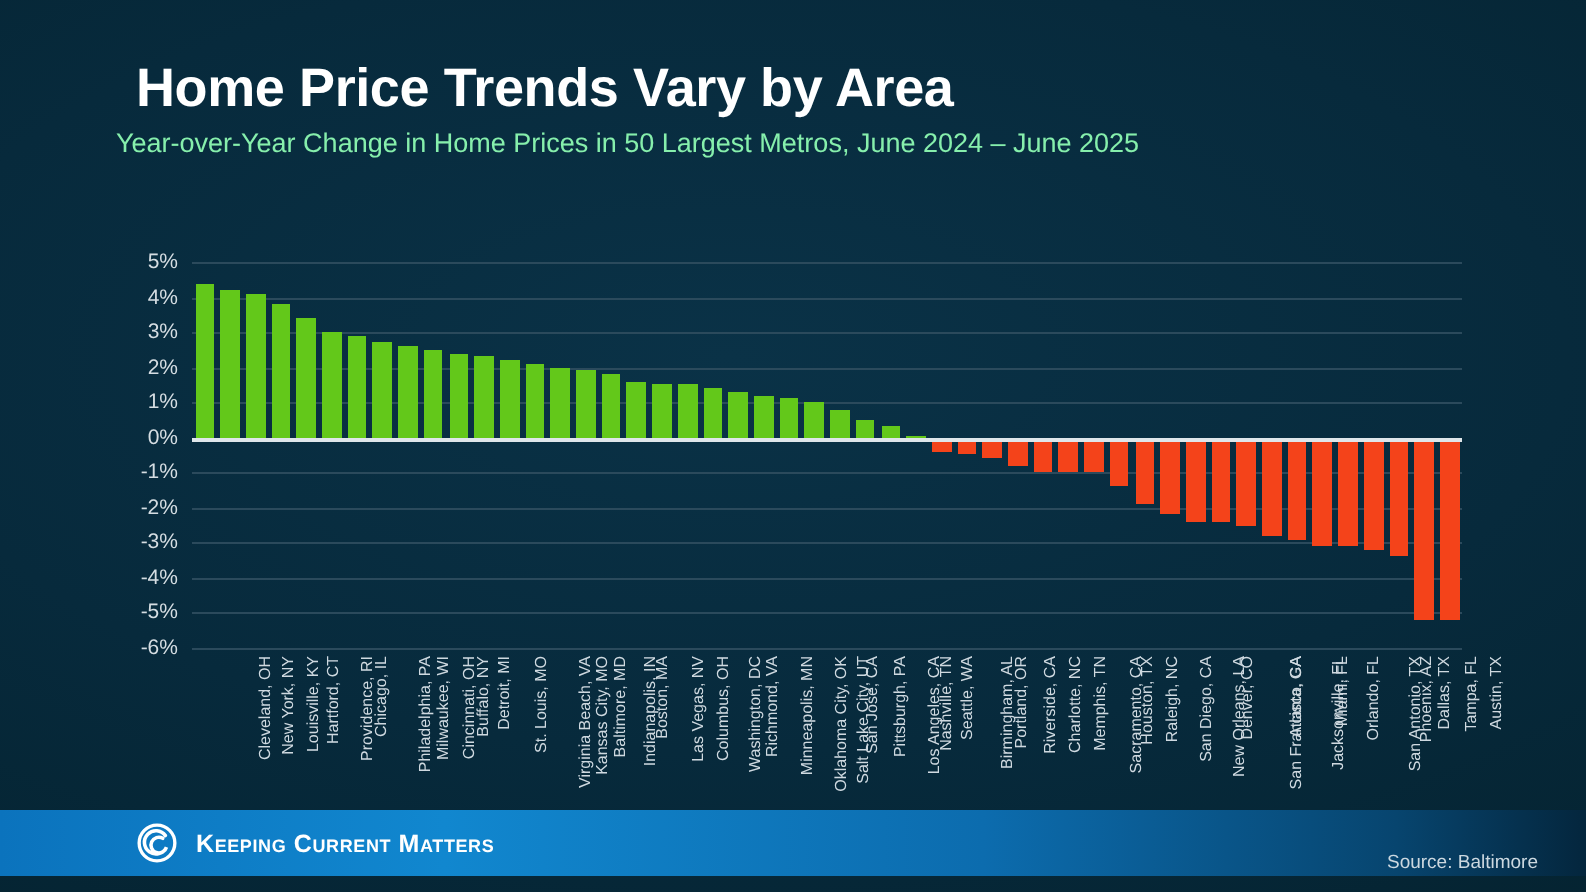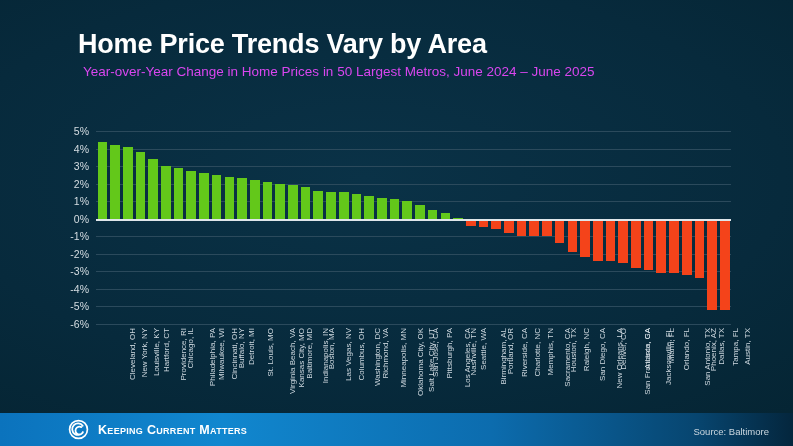--- a/index.html
+++ b/index.html
@@ -14,26 +14,26 @@
     position:absolute;inset:0;
     background:
       radial-gradient(ellipse 1100px 520px at 46% 40%, #0a3247 0%, #072a3c 38%, #04222f 72%, #021722 100%);
   }
   .slide{position:absolute;inset:0;}
 
   
   .title{
     position:absolute;left:68px;top:29px;
     font-size:27px;font-weight:bold;letter-spacing:-0.2px;
-    color:#ffffff;white-space:nowrap;margin-left:10px;
+    color:#ffffff;white-space:nowrap;
   }
   .subtitle{
-    position:absolute;left:83px;top:64px;
+    position:absolute;left:58px;top:64px;
     font-size:13.5px;font-weight:normal;
-    color:#d946ef;white-space:nowrap;
+    color:#86efac;white-space:nowrap;
   }
 
   
   .plot-wrap{
     position:absolute;
     left:96px;top:131px;
     width:635px;height:193px;
   }
   .gridlines{position:absolute;inset:0;}
   .gridline{
@@ -75,21 +75,21 @@
     text-align:right;
     direction:ltr;
   }
   .xlab-inner{
     display:block;
     transform:translate(-100%,0);
   }
 
   
   .footer{
-    position:absolute;left:0;bottom:0;width:793px;height:33px;
+    position:absolute;left:0;bottom:8px;width:793px;height:33px;
     background:linear-gradient(90deg,#0b73bd 0%,#1187cf 28%, #0c6cae 62%, #07456f 88%, #04263d 100%);
   }
   .footer-inner{
     position:absolute;left:68px;top:0;height:33px;
     display:flex;align-items:center;gap:9px;
   }
   .kcm-logo{width:21px;height:21px;display:block;}
   .kcm-text{
     font-size:12.5px;font-weight:bold;color:#ffffff;
     letter-spacing:0.3px;white-space:nowrap;

